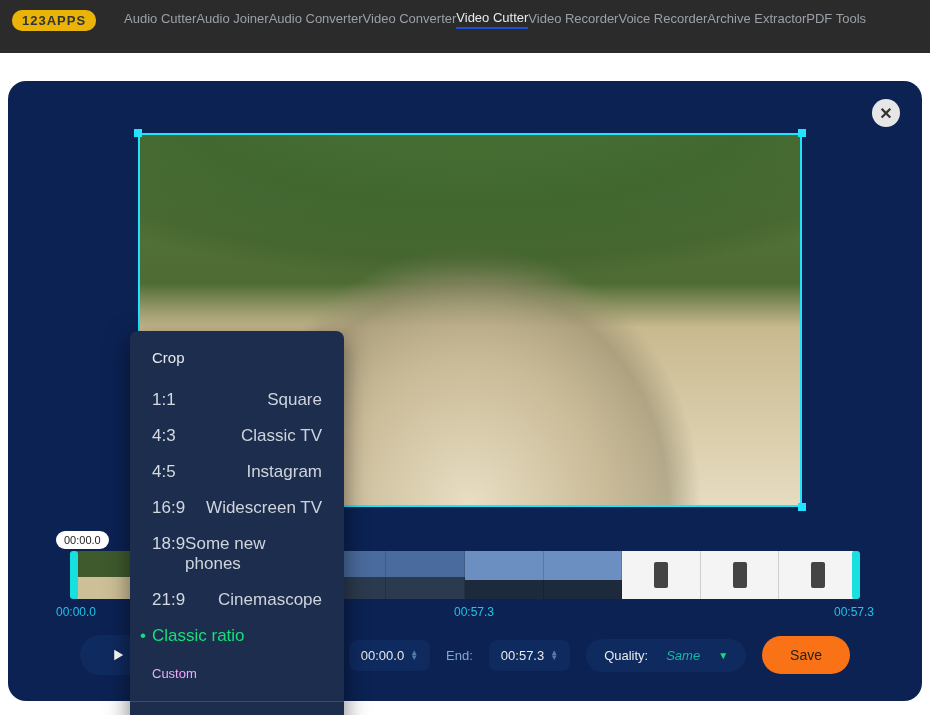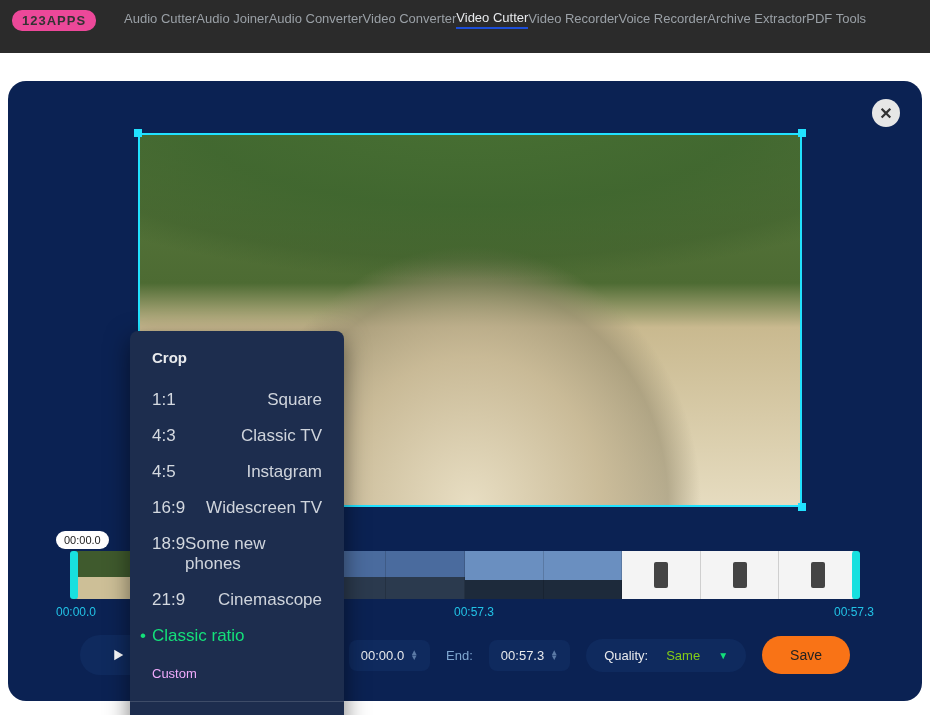--- a/index.html
+++ b/index.html
@@ -1,20 +1,20 @@
 <!DOCTYPE html>
 <html><head>
 <meta charset="utf-8">
 <style>
   * { box-sizing: border-box; margin: 0; padding: 0; }
   body { font-family: -apple-system, BlinkMacSystemFont, "Segoe UI", Arial, sans-serif; background: #fff; width: 930px; height: 715px; overflow: hidden; }
 
   
   .topbar { background: #2b2b2b; height: 53px; display: flex; align-items: flex-start; padding: 8px 12px 0 12px; flex-wrap: wrap; }
-  .logo { background: #ec4899; color: #333; font-weight: 700; font-size: 13px; letter-spacing: 1px; padding: 3px 10px; border-radius: 10px; margin-right: 28px; margin-top: 2px; }
+  .logo { background: #eab308; color: #333; font-weight: 700; font-size: 13px; letter-spacing: 1px; padding: 3px 10px; border-radius: 10px; margin-right: 28px; margin-top: 2px; }
   .nav { display: flex; flex-wrap: wrap; align-items: center; }
   .nav-item { color: #9aa0a6; font-size: 13px; padding: 2px 0; cursor: pointer; }
   .nav-item.active { color: #e8eaed; border-bottom: 2px solid #1d4ed8; }
 
   
   .editor { margin: 28px 8px 0 8px; background: #0b2253; border-radius: 18px; position: relative; height: 620px; }
   .close-btn { position: absolute; top: 18px; right: 22px; width: 28px; height: 28px; border-radius: 50%; background: #e6e6e6; display: flex; align-items: center; justify-content: center; color: #333; cursor: pointer; font-size: 16px; font-weight: bold; }
 
   
   .preview-wrap { position: absolute; top: 52px; left: 130px; width: 664px; height: 374px; }
@@ -24,21 +24,21 @@
      radial-gradient(ellipse 140% 80% at 50% -5%, rgba(70,110,50,0.95) 0%, rgba(60,100,45,0.8) 30%, rgba(55,90,40,0.4) 48%, transparent 55%),
      radial-gradient(ellipse 50% 100% at 50% 100%, rgba(232,222,195,0.95) 0%, rgba(200,185,150,0.9) 40%, rgba(150,140,110,0.6) 60%, transparent 70%); }
   .handle { position: absolute; width: 8px; height: 8px; background: #21e2ff; }
   .handle.tl { top: -4px; left: -4px; }
   .handle.tr { top: -4px; right: -4px; }
   .handle.bl { bottom: -4px; left: -4px; }
   .handle.br { bottom: -4px; right: -4px; }
 
   
   .popover { position: absolute; top: 250px; left: 122px; width: 214px; background: #1d2d4e; color: #e8eaed; border-radius: 8px; box-shadow: 0 8px 24px rgba(0,0,0,0.5); z-index: 30; padding-bottom: 2px;}
-  .pop-title { font-size: 15px; font-weight: 700; padding: 18px 22px 16px 22px; }
+  .pop-title { font-size: 15px; font-weight: 400; padding: 18px 22px 16px 22px; }
   .ratio-list { padding: 0 22px; }
   .ratio-item { display: flex; justify-content: space-between; font-size: 17px; padding: 8px 0; cursor: pointer; color: #d4d9e0; }
   .ratio-item .r { color: #cfd4dc; }
   .ratio-item.selected { color: #14e07a; }
   .ratio-item.selected::before { content: "•"; color: #14e07a; position: absolute; left: 10px; }
   .custom-item { font-size: 13px; padding: 12px 22px; color: #f0abfc; cursor: pointer; }
   .pop-sep { height: 1px; background: rgba(255,255,255,0.15); margin: 8px 0 0 0; }
   .clear-crop { display: flex; align-items: center; gap: 12px; padding: 14px 18px; font-size: 14px; cursor: pointer; }
   .clear-crop .x { font-size: 15px; font-weight: bold; }
 
@@ -65,21 +65,21 @@
   .play { width: 96px; background: #0f2a5e; cursor:pointer;}
   .play svg { width: 18px; height: 18px; fill: #fff; }
   .crop-chip { width: 74px; background: #0f2a5e; border: 2px solid #e33; border-radius: 10px; height: 44px; cursor:pointer;}
   .crop-icon { width: 22px; height: 22px; stroke: #14e07a; stroke-width: 2; fill: none; }
   .rotate-chip { width: 48px; height: 40px; background: #0f2a5e; border-radius: 20px; cursor:pointer;}
   .rotate-chip svg { width: 20px; height: 20px; stroke: #fff; fill: none; stroke-width: 2;}
   .lbl { color: #7fa7d1; font-size: 13px; }
   .timebox { background: #0f2a5e; color: #e8eaed; padding: 8px 12px; border-radius: 8px; font-size: 13px; font-variant-numeric: tabular-nums; display: flex; align-items: center; gap: 6px; cursor:pointer;}
   .spin { display: flex; flex-direction: column; line-height: 5px; color: #5b7aa6; font-size: 8px; }
   .quality-chip { background: #0f2a5e; padding: 9px 18px; border-radius: 20px; font-size: 13px; color: #e8eaed; display:flex; gap:18px; align-items:center; cursor:pointer;}
-  .quality-chip .val { color: #84cc16; }
+  .quality-chip .val { color: #14b8a6; font-style: italic; }
   .quality-chip .caret { color: #14e07a; font-size: 10px;}
   .save-chip { background: #f97316; color: #222; padding: 11px 28px; border-radius: 22px; font-size: 14px; font-weight: 500; cursor:pointer; margin-left:auto;}
 </style>
 </head>
 <body>
 
 <div class="topbar">
   <div class="logo">123APPS</div>
   <div class="nav">
     <div class="nav-item">Audio Cutter</div>

